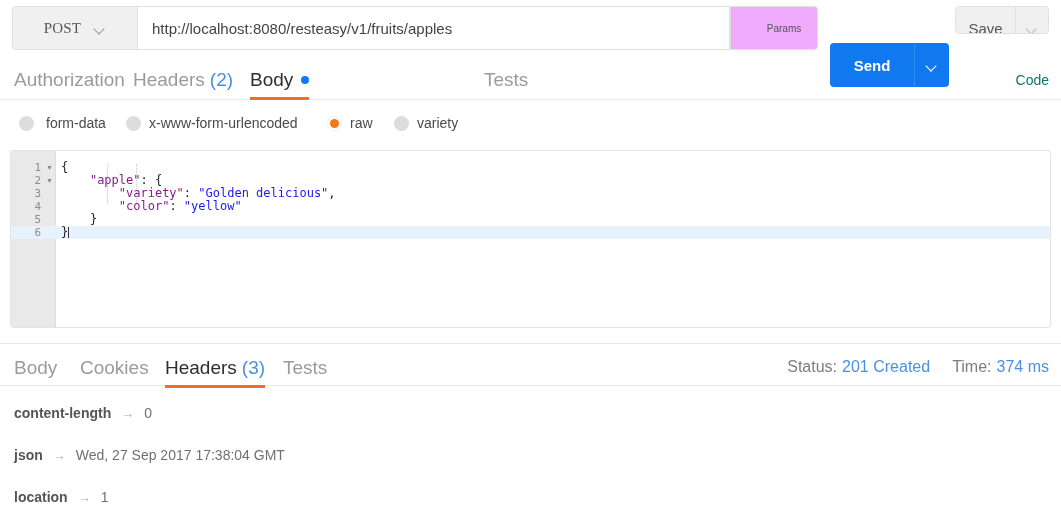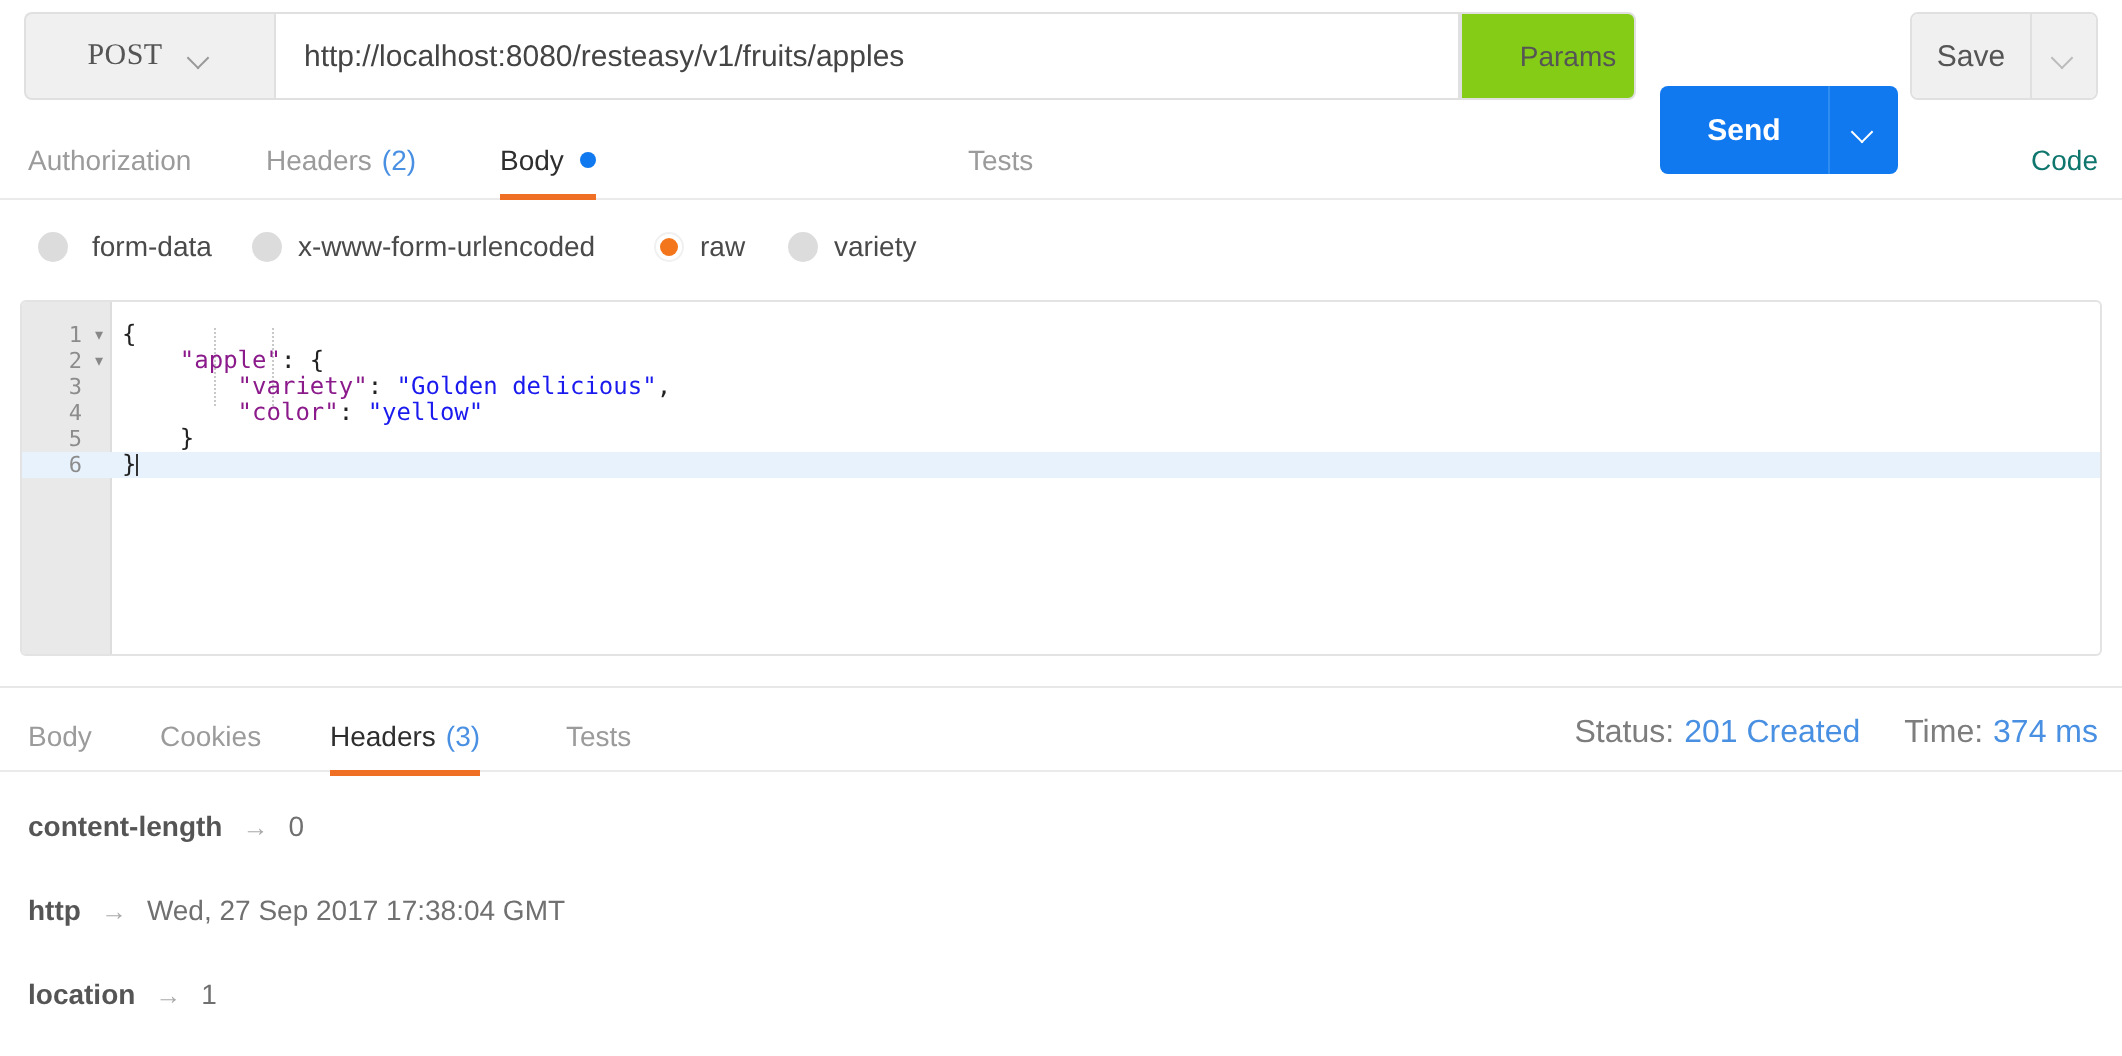--- a/index.html
+++ b/index.html
@@ -25,42 +25,42 @@
   .method-label { font-size: 15px; color: #555; letter-spacing: .2px; }
 
   .url-input {
     position: absolute; left: 137px; top: 6px; width: 593px; height: 44px;
     background: #ffffff; border: 1px solid #e0e0e0;
     display: flex; align-items: center; padding-left: 14px;
     font-size: 15px; color: #444; cursor: text;
   }
   .params-btn {
     position: absolute; left: 730px; top: 6px; width: 88px; height: 44px;
-    background: #84cc16; border: 1px solid #e0e0e0; border-radius: 0 4px 4px 0;
+    background: #f0abfc; border: 1px solid #e0e0e0; border-radius: 0 4px 4px 0;
     display: flex; align-items: center; justify-content: center;
-    font-size: 14px; color: #555; cursor: pointer; padding-left: 20px;
+    font-size: 10px; color: #555; cursor: pointer; padding-left: 20px;
   }
 
   .send-wrap {
     position: absolute; left: 830px; top: 6px; height: 44px;
     display: flex; border-radius: 4px; overflow: hidden; margin-top: 37px;
   }
   .send-btn {
     width: 84px; height: 44px; background: #1079ef; color: #fff;
     display: flex; align-items: center; justify-content: center;
     font-size: 15px; font-weight: bold; cursor: pointer;
   }
   .send-caret {
     width: 35px; height: 44px; background: #1079ef;
     border-left: 1px solid #2f8df2;
     display: flex; align-items: center; justify-content: center; cursor: pointer;
   }
 
   .save-wrap {
-    position: absolute; left: 955px; top: 6px; height: 44px;
+    position: absolute; left: 955px; top: 6px; height: 28px;
     display: flex; border-radius: 4px; overflow: hidden;
     border: 1px solid #e0e0e0;
     text-align: center;
   }
   .save-btn {
     width: 59px; height: 42px; background: #f0f0f0; color: #555;
     display: flex; align-items: center; justify-content: center;
     font-size: 15px; cursor: pointer;
   }
   .save-caret {
@@ -82,21 +82,21 @@
   .chev-light { color: #bbb; }
 
   
   .req-tabs {
     position: absolute; left: 0; top: 60px; width: 1061px; height: 40px;
     border-bottom: 1px solid #eaeaea;
   }
   .tab {
     position: absolute; top: 0; height: 40px;
     display: flex; align-items: center; gap: 5px;
-    font-size: 14px; color: #9b9b9b; cursor: pointer;
+    font-size: 19px; color: #9b9b9b; cursor: pointer;
   }
   .tab.active { color: #2e2e2e; }
   .tab .count { color: #4990e2; }
   .tab-underline {
     position: absolute; bottom: 0; left: 0; right: 0;
     height: 3px; background: #ef7024;
   }
   .blue-dot {
     width: 8px; height: 8px; border-radius: 50%;
     background: #1079ef; display: inline-block; margin-left: 3px;
@@ -363,21 +363,21 @@
     </div>
   </div>
 
   <div class="headers-list" id="headers-list">
       <div class="hdr-row">
         <span class="hdr-key">content-length</span>
         <span class="hdr-arrow">→</span>
         <span class="hdr-val">0</span>
       </div>
       <div class="hdr-row">
-        <span class="hdr-key">http</span>
+        <span class="hdr-key">json</span>
         <span class="hdr-arrow">→</span>
         <span class="hdr-val">Wed, 27 Sep 2017 17:38:04 GMT</span>
       </div>
       <div class="hdr-row">
         <span class="hdr-key">location</span>
         <span class="hdr-arrow">→</span>
         <span class="hdr-val">1</span>
       </div>
     </div>
 

